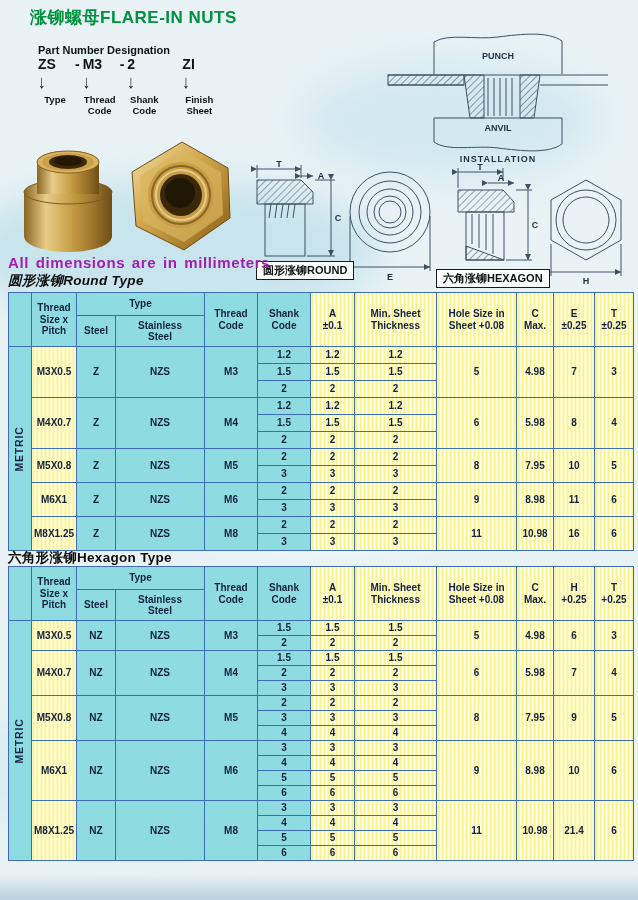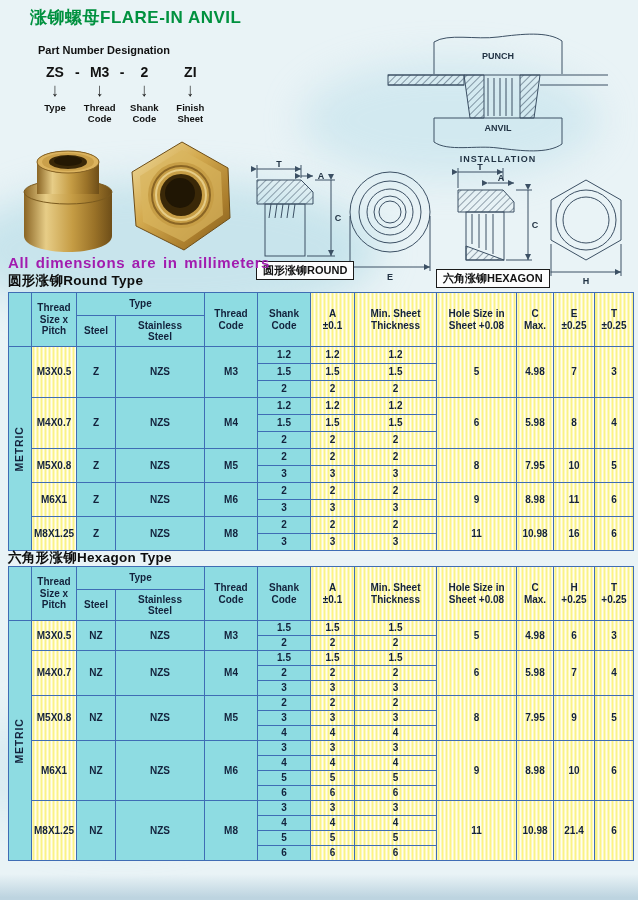--- a/index.html
+++ b/index.html
@@ -11,32 +11,32 @@
   .wm3{left:120px;top:420px;width:400px;height:120px;background:rgba(255,255,255,.55);}
   .wm4{left:-30px;top:700px;width:300px;height:140px;background:rgba(185,220,232,.35);}
   .bottom-band{position:absolute;left:0;right:0;bottom:0;height:26px;
        background:linear-gradient(180deg,rgba(190,214,226,0) 0%,#bdd4e0 90%);}
 
   .abs{position:absolute;}
   .page-title{left:30px;top:6px;font-size:17px;font-weight:bold;color:#00913f;letter-spacing:.5px;}
 
   
   .pn-block{left:38px;top:44px;width:180px;}
-  .pn-heading{font-size:11px;font-weight:bold;color:#111;margin-bottom:8px;}
+  .pn-heading{font-size:11px;font-weight:bold;color:#111;}
   .pn-row{display:flex;align-items:flex-start;}
-  .pn-col{display:flex;flex-direction:column;align-items:center;min-width:34px;}
+  .pn-col{display:flex;flex-direction:column;min-width:34px;}
   .pn-code{font-size:14px;font-weight:bold;color:#111;}
   .pn-arrow{font-size:15px;font-weight:bold;color:#111;line-height:20px;transform:scaleY(1.25);}
   .pn-lbl{font-size:9.5px;font-weight:bold;color:#111;white-space:pre-line;text-align:center;line-height:11px;margin-top:2px;}
   .pn-dash{font-size:14px;font-weight:bold;color:#111;padding:0 3px;}
 
   
   .dims-note{left:8px;top:254px;font-size:15px;font-weight:bold;color:#a21caf;letter-spacing:.6px;word-spacing:2px;}
   .sec-title{font-size:13.5px;font-weight:bold;color:#0d0d0d;letter-spacing:.3px;}
-  .round-title{left:8px;top:272px;}
+  .round-title{left:8px;top:272px;font-style:italic;}
   .hex-title{left:8px;top:549px;}
   .cap-box{border:1.5px solid #1a1a1a;background:#fcfdfd;font-size:11px;font-weight:bold;
            color:#111;padding:1px 6px;white-space:nowrap;}
   .round-cap{left:256px;top:261px;}
   .hex-cap{left:436px;top:269px;}
 
   
   .spec-table{border-collapse:collapse;table-layout:fixed;}
   .spec-table th,.spec-table td{border:1px solid #3f6db4;text-align:center;vertical-align:middle;
       font-family:"Liberation Sans",sans-serif;font-size:10px;font-weight:bold;color:#13223c;
@@ -57,21 +57,21 @@
   .line-art{stroke:#3c5064;fill:none;stroke-width:1;}
 </style>
 </head>
 <body>
 
 <div class="wm wm1"></div>
 <div class="wm wm2"></div>
 <div class="wm wm3"></div>
 <div class="wm wm4"></div>
 
-<div class="abs page-title"><span>涨铆螺母</span><span>FLARE-IN ANVIL</span></div>
+<div class="abs page-title"><span>涨铆螺母</span><span>FLARE-IN NUTS</span></div>
 
 <div class="abs pn-block">
   <div class="pn-heading">Part Number Designation</div>
   <div class="pn-row">
     <div class="pn-col">
       <span class="pn-code">ZS</span>
       <span class="pn-arrow">↓</span>
       <span class="pn-lbl">Type</span>
     </div>
     <div class="pn-dash">-</div>
@@ -81,21 +81,21 @@
       <span class="pn-lbl">Thread
 Code</span>
     </div>
     <div class="pn-dash">-</div>
     <div class="pn-col">
       <span class="pn-code">2</span>
       <span class="pn-arrow">↓</span>
       <span class="pn-lbl">Shank
 Code</span>
     </div>
-    <div class="pn-col" style="margin-left:12px">
+    <div class="pn-col" style="margin-left:21px">
       <span class="pn-code">ZI</span>
       <span class="pn-arrow">↓</span>
       <span class="pn-lbl">Finish
 Sheet</span>
     </div>
   </div>
 </div>
 
 <svg class="abs" style="left:372px;top:28px" width="256" height="136" viewBox="0 0 256 136">
   <defs>

